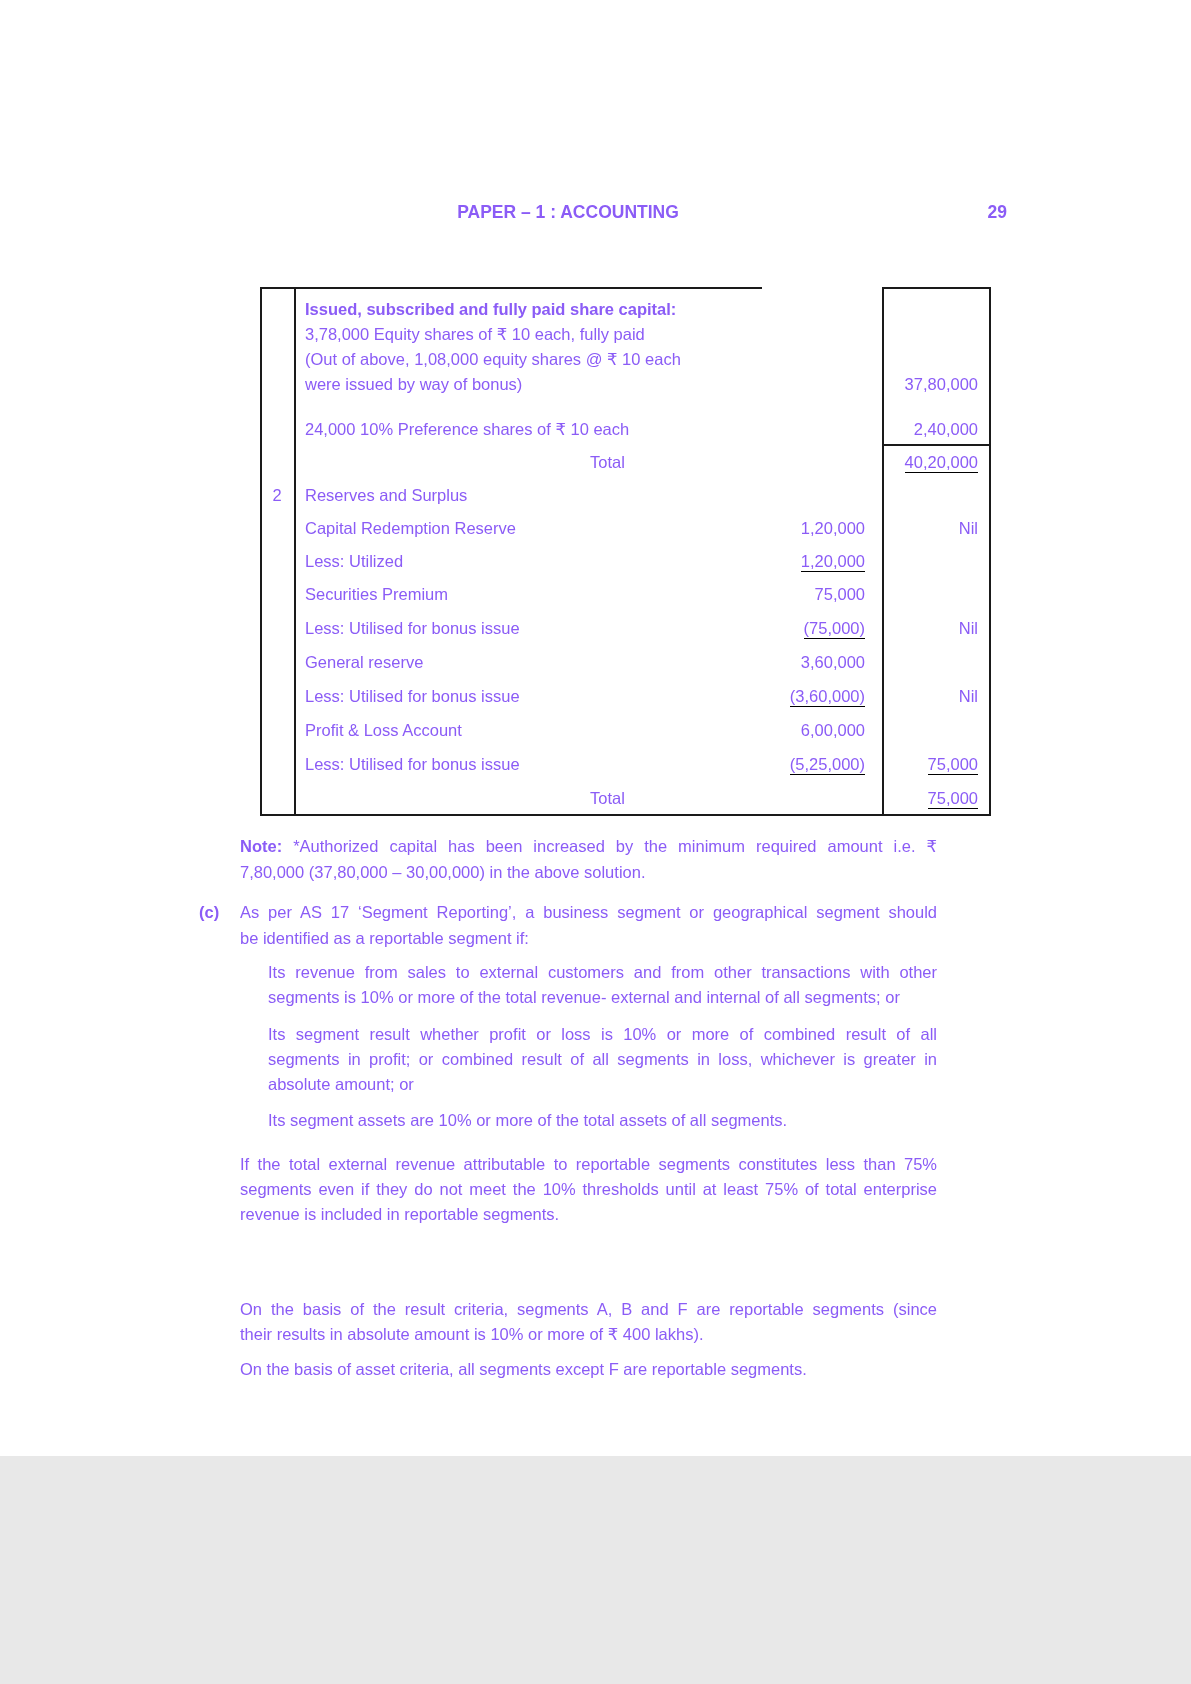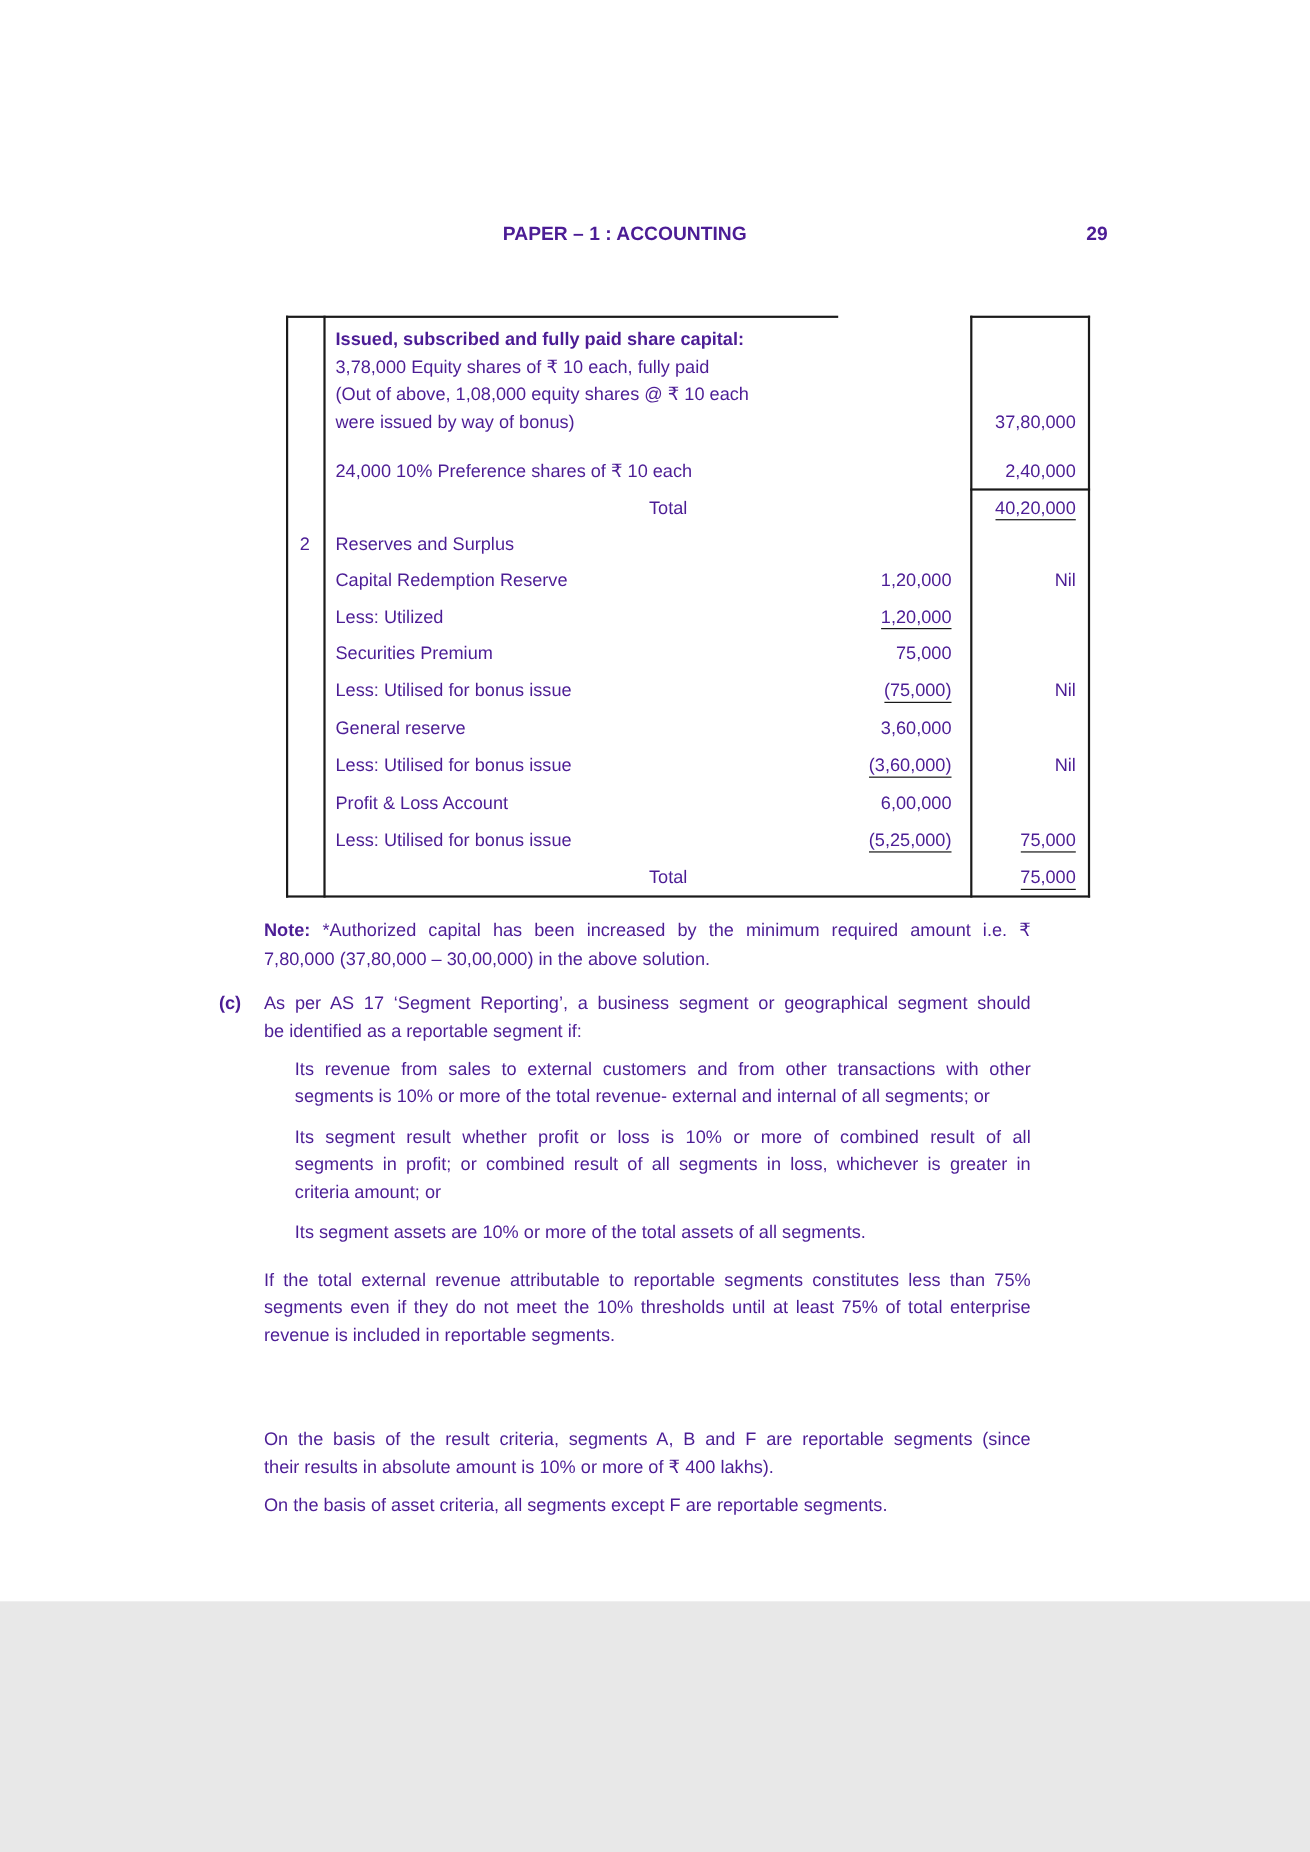--- a/index.html
+++ b/index.html
@@ -1,19 +1,19 @@
 <!DOCTYPE html>
 <html><head>
 <meta charset="utf-8">
 <style>
   html,body { margin:0; padding:0; background:#e8e8e8; }
   .page {
     position:relative; width:1191px; height:1456px; background:#ffffff;
     margin:0 auto; font-family:"Liberation Sans","DejaVu Sans",sans-serif;
-    font-size:16.5px; color:#4c1d95; overflow:hidden;
+    font-size:16.5px; color:#8b5cf6; overflow:hidden;
   }
   .abs { position:absolute; }
 
   
   .title { left:160px; top:200px; width:816px; text-align:center;
            font-weight:bold; font-size:17.5px; line-height:25px; }
   .pagenum { left:950px; top:200px; width:57px; text-align:right;
              font-weight:bold; font-size:17.5px; line-height:25px; }
 
   
@@ -148,21 +148,21 @@
       <div class="ln">be identified as a reportable segment if:</div>
     </div>
 
   <div class="para b1">
       <div class="ln jl">Its revenue from sales to external customers and from other transactions with other</div>
       <div class="ln">segments is 10% or more of the total revenue- external and internal of all segments; or</div>
     </div>
   <div class="para b2">
       <div class="ln jl">Its segment result whether profit or loss is 10% or more of combined result of all</div>
       <div class="ln jl">segments in profit; or combined result of all segments in loss, whichever is greater in</div>
-      <div class="ln">criteria amount; or</div>
+      <div class="ln">absolute amount; or</div>
     </div>
   <div class="para b3">
       <div class="ln">Its segment assets are 10% or more of the total assets of all segments.</div>
     </div>
 
   <div class="para p4">
       <div class="ln jl">If the total external revenue attributable to reportable segments constitutes less than 75%</div>
       <div class="ln jl">segments even if they do not meet the 10% thresholds until at least 75% of total enterprise</div>
       <div class="ln">revenue is included in reportable segments.</div>
     </div>

